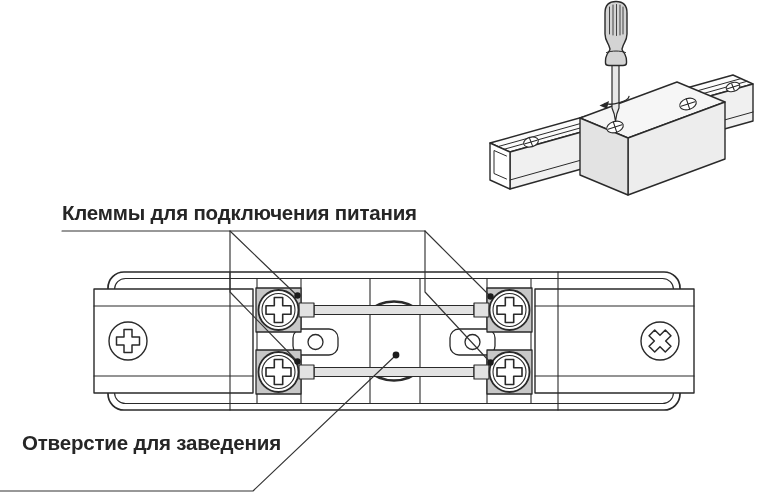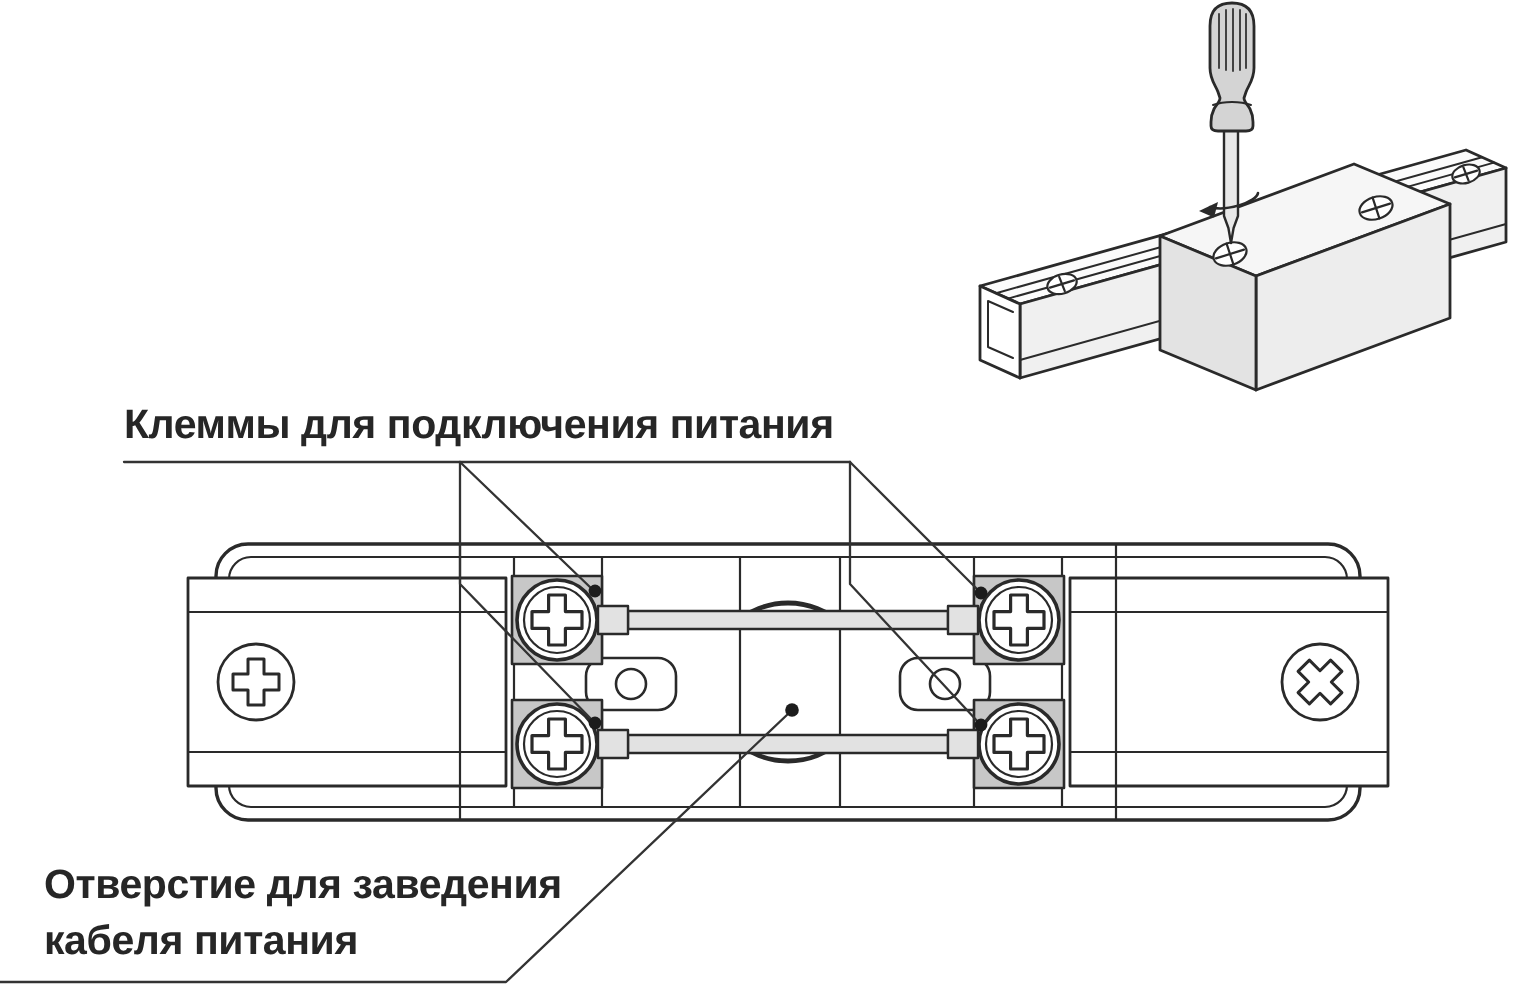--- a/index.html
+++ b/index.html
@@ -1,17 +1,17 @@
 <!DOCTYPE html>
 <html><head>
 <meta charset="utf-8">
 <style>
   html,body{margin:0;padding:0;background:#ffffff;}
   #stage{position:relative;width:760px;height:495px;background:#ffffff;overflow:hidden;
-         font-family:"Liberation Sans",sans-serif;}
+         font-family:"Liberation Sans",sans-serif;text-align:right;}
   #artwork{position:absolute;left:0;top:0;}
   .fig-label{position:absolute;color:#262626;font-weight:700;font-size:20.5px;
              letter-spacing:-0.2px;line-height:28px;white-space:nowrap;}
   #label-terminals{left:62px;top:199px;}
   #label-hole{left:22px;top:429px;}
 </style>
 </head>
 <body>
 
 <div id="stage">
@@ -190,16 +190,15 @@
       <circle cx="490.5" cy="362.5" r="3.2"></circle>
       <circle cx="396" cy="355" r="3.4"></circle>
     </g>
   </g>
 </svg>
 
 <div class="fig-label" id="label-terminals">Клеммы для подключения питания</div>
 
 <div class="fig-label" id="label-hole">
   <div>Отверстие для заведения</div>
-  <div>кабеля питания</div>
 </div>
 
 </div>
 
 </body></html>

